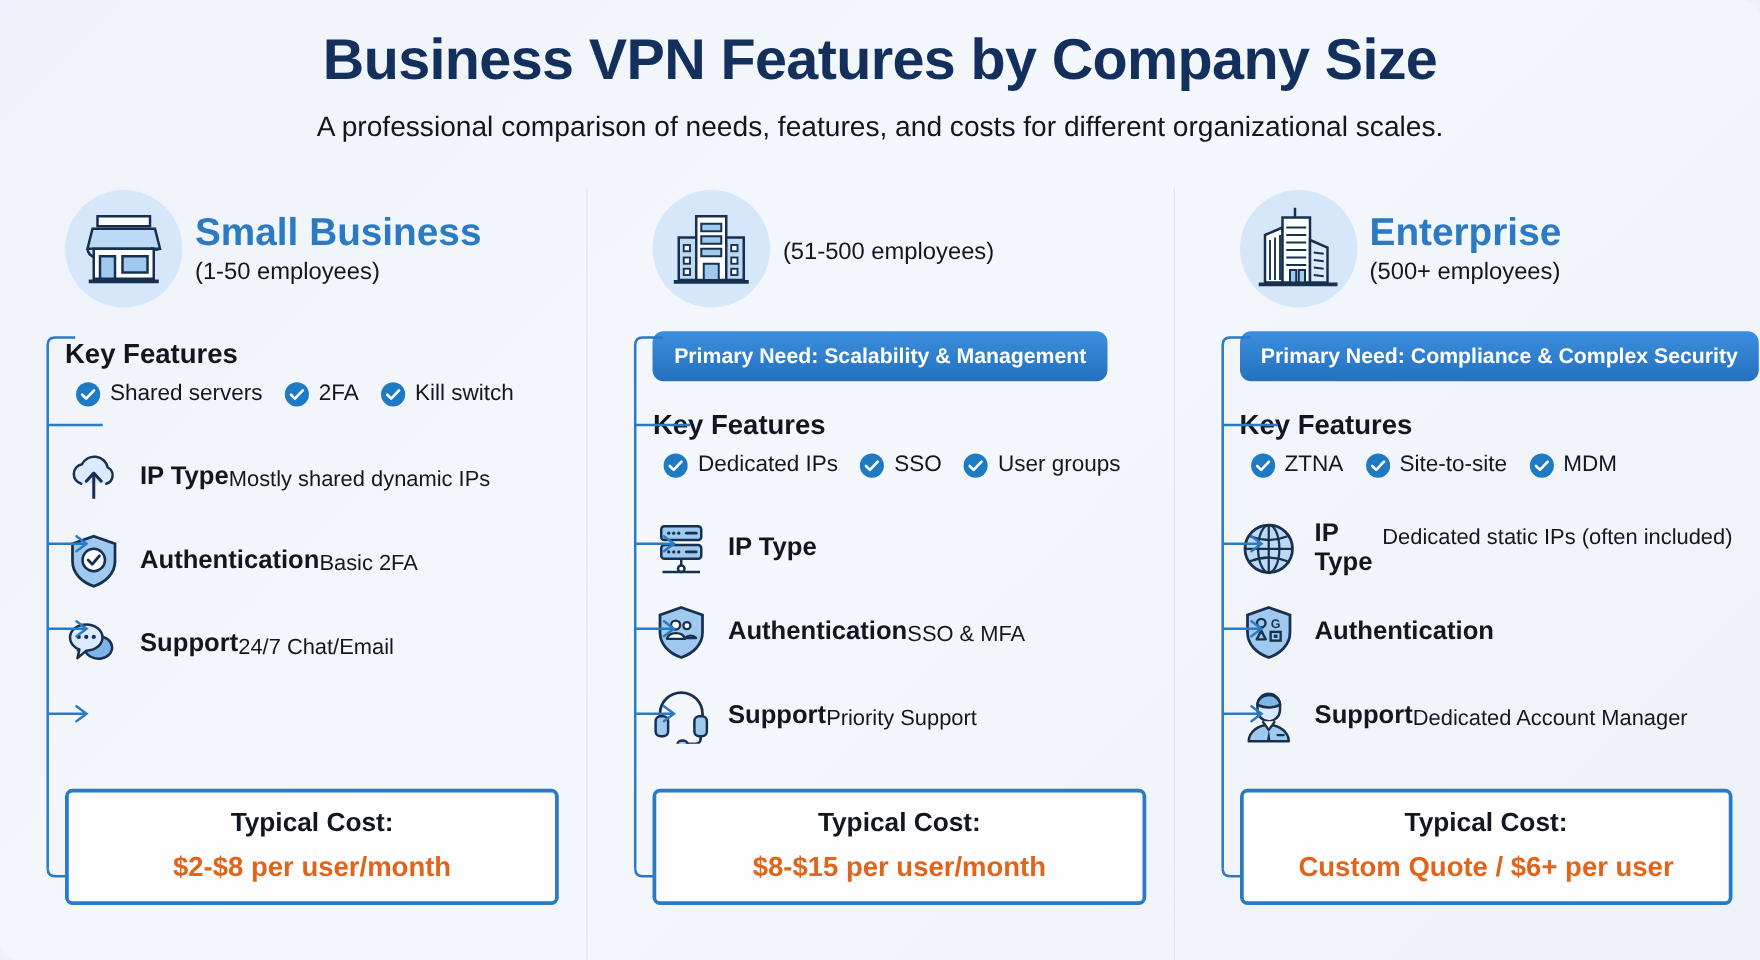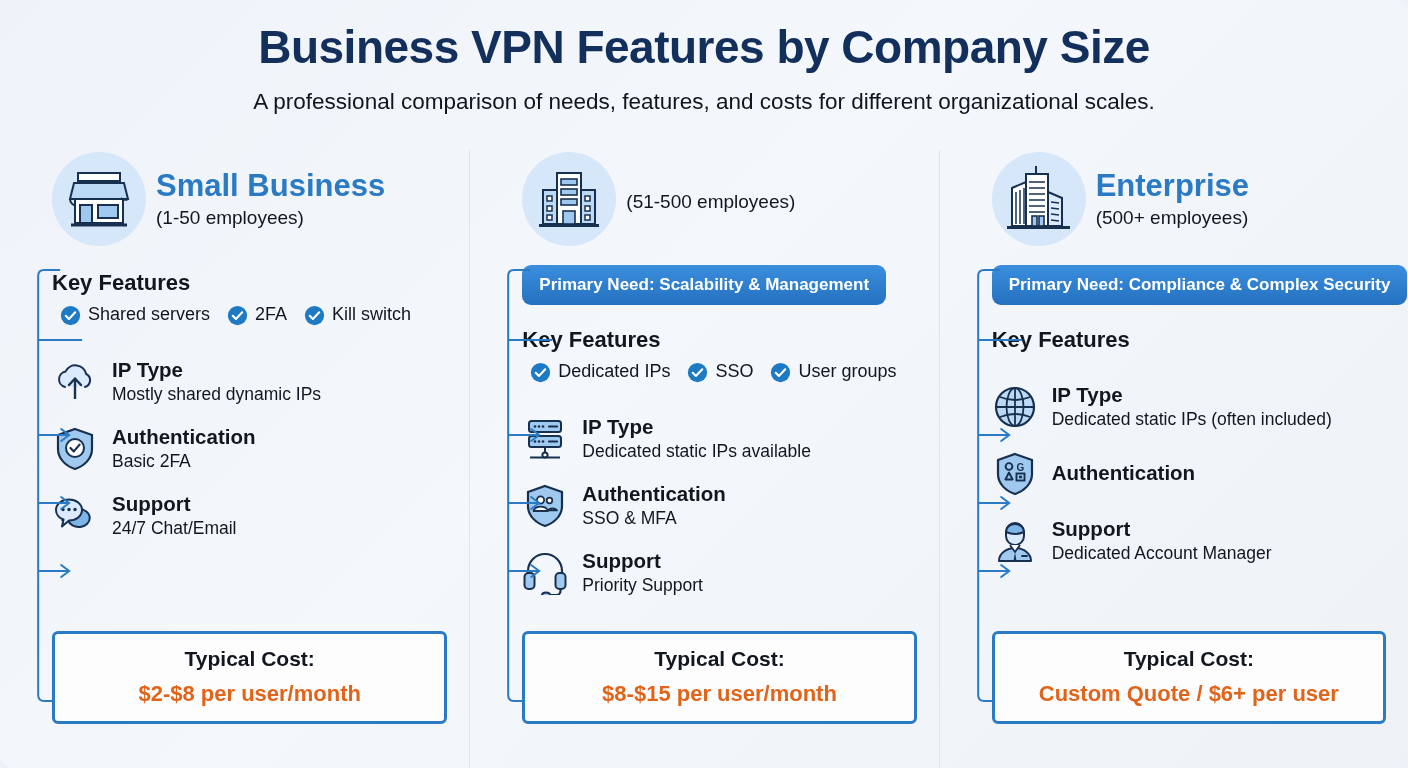--- a/index.html
+++ b/index.html
@@ -55,21 +55,21 @@
   .kf{margin-top:24px;padding-left:22px;}
   .kf-title{font-size:22px;font-weight:bold;color:#12171f;line-height:1;}
   .kf-list{display:flex;align-items:center;gap:17px;margin-top:11px;padding-left:8px;}
   .kf-item{display:flex;align-items:flex-start;gap:7px;}
   .chk{width:21px;height:21px;flex:0 0 21px;}
   .kf-label{font-size:18px;color:#12171f;white-space:nowrap;line-height:1;}
   
   .rows{margin-top:22px;padding-left:22px;}
   .row{display:flex;align-items:center;gap:14px;height:67px;}
   .ricon{width:46px;height:46px;flex:0 0 46px;display:flex;align-items:center;justify-content:center;}
-  .rtxt{display:flex;flex-direction:column;}
+  .rtxt{display:flex;}
   .rlabel{font-size:20.5px;font-weight:bold;color:#12171f;line-height:1.1;}
   .rval{font-size:17.5px;color:#12171f;margin-top:4px;line-height:1.1;white-space:nowrap;}
   
   .costwrap{position:absolute;left:52px;right:22px;bottom:44px;}
   .cost{
     background:#fdfdfd;border:3px solid #2a7ac4;border-radius:6px;
     text-align:center;padding:13px 10px 15px 10px;
   }
   .cost-l{font-size:21px;font-weight:bold;color:#12171f;line-height:1.15;}
   .cost-v{font-size:22px;font-weight:bold;color:#e1641b;margin-top:10px;line-height:1.15;}
@@ -289,21 +289,20 @@
                 <circle cx="16" cy="24.5" r="1.3" fill="#18304f"></circle>
                 <circle cx="20" cy="24.5" r="1.3" fill="#18304f"></circle>
               <line x1="26" y1="24.5" x2="34" y2="24.5" stroke="#18304f" stroke-width="2.2" stroke-linecap="round"></line>
               <line x1="22" y1="30" x2="22" y2="36" stroke="#18304f" stroke-width="2"></line>
               <circle cx="22" cy="38" r="2.6" fill="#fff" stroke="#18304f" stroke-width="2"></circle>
               <line x1="7" y1="40.5" x2="37" y2="40.5" stroke="#18304f" stroke-width="2"></line>
             </svg>
           </div>
           <div class="rtxt">
             <div class="rlabel">IP Type</div>
-            <div class="rval">Dedicated static IPs available</div>
           </div>
         </div>
         <div class="row">
           <div class="ricon">
             <svg width="42" height="46" viewBox="0 0 42 46">
               <path d="M21 3 L38 9 V23 C38 33 30 40 21 43 C12 40 4 33 4 23 V9 Z" fill="#9fc9ee" stroke="#18304f" stroke-width="2.2"></path>
               <circle cx="16.5" cy="17" r="3.6" fill="#fff" stroke="#18304f" stroke-width="1.8"></circle>
               <circle cx="25.5" cy="17.5" r="2.8" fill="#fff" stroke="#18304f" stroke-width="1.8"></circle>
               <path d="M9.5 28 a7.5 6 0 0 1 14.5 0 z" fill="#fff" stroke="#18304f" stroke-width="1.8" stroke-linejoin="round"></path>
               <path d="M24 27.4 a5.5 4.6 0 0 1 9 0 z" fill="#fff" stroke="#18304f" stroke-width="1.8" stroke-linejoin="round"></path>
@@ -388,20 +387,43 @@
           <div class="cemp">(500+ employees)</div>
         </div>
       </div>
 
       <div class="badgewrap">
         <span class="badge">Primary Need: Compliance &amp; Complex Security</span>
       </div>
 
       <div class="kf">
         <div class="kf-title">Key Features</div>
+        <div class="kf-list">
+          <div class="kf-item">
+            <svg class="chk" viewBox="0 0 24 24">
+                <circle cx="12" cy="12" r="11" fill="#1f7ac4"></circle>
+                <path d="M6.6 12.3 L10.2 15.9 L17.4 8.4" stroke="#fff" stroke-width="2.4" fill="none" stroke-linecap="round" stroke-linejoin="round"></path>
+              </svg>
+            <span class="kf-label">ZTNA</span>
+          </div>
+          <div class="kf-item">
+            <svg class="chk" viewBox="0 0 24 24">
+                <circle cx="12" cy="12" r="11" fill="#1f7ac4"></circle>
+                <path d="M6.6 12.3 L10.2 15.9 L17.4 8.4" stroke="#fff" stroke-width="2.4" fill="none" stroke-linecap="round" stroke-linejoin="round"></path>
+              </svg>
+            <span class="kf-label">Site-to-site</span>
+          </div>
+          <div class="kf-item">
+            <svg class="chk" viewBox="0 0 24 24">
+                <circle cx="12" cy="12" r="11" fill="#1f7ac4"></circle>
+                <path d="M6.6 12.3 L10.2 15.9 L17.4 8.4" stroke="#fff" stroke-width="2.4" fill="none" stroke-linecap="round" stroke-linejoin="round"></path>
+              </svg>
+            <span class="kf-label">MDM</span>
+          </div>
+        </div>
       </div>
 
       <div class="rows">
         <div class="row">
           <div class="ricon">
             <svg width="44" height="44" viewBox="0 0 44 44">
               <circle cx="22" cy="22" r="19" fill="#bcd9f5" stroke="#18304f" stroke-width="2.2"></circle>
               <ellipse cx="22" cy="22" rx="8.5" ry="19" fill="none" stroke="#18304f" stroke-width="1.8"></ellipse>
               <line x1="3" y1="22" x2="41" y2="22" stroke="#18304f" stroke-width="1.8"></line>
               <path d="M7 12 Q22 18 37 12" fill="none" stroke="#18304f" stroke-width="1.8"></path>

